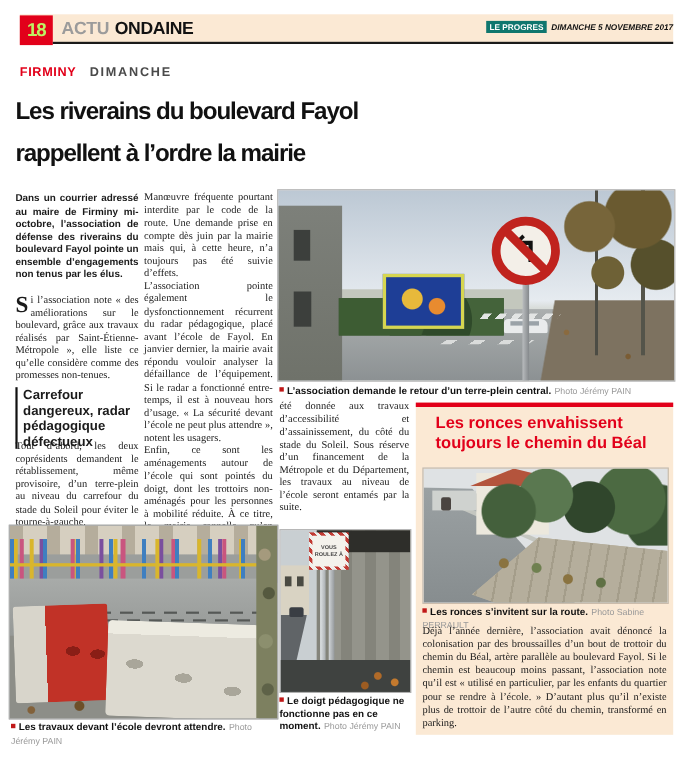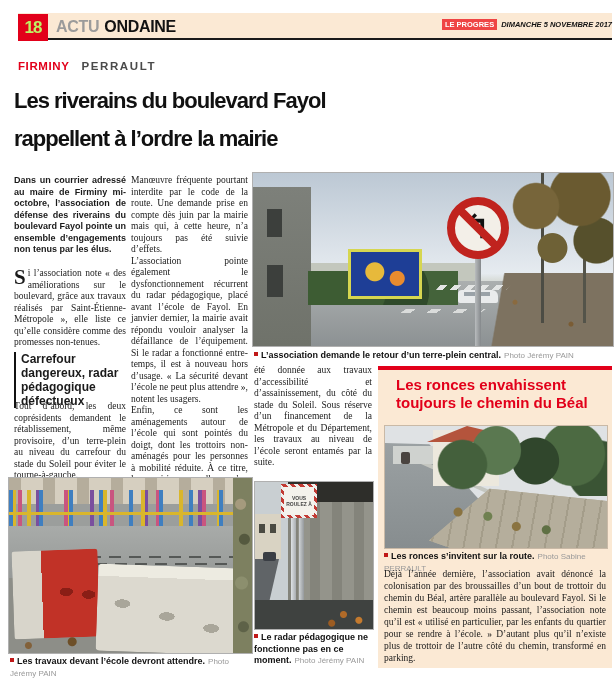--- a/index.html
+++ b/index.html
@@ -8,21 +8,21 @@
   .abs{position:absolute;}
 
   
   .band{left:18px;top:13px;width:594px;height:27px;background:#fbe9d4;}
   .pagenum{left:18px;top:14px;width:30px;height:27px;background:#e2001a;color:#bef264;
            font-weight:bold;font-size:17px;display:flex;align-items:center;justify-content:center;letter-spacing:-1px;}
   .sectionline{left:56px;top:18px;font-size:16px;font-weight:bold;letter-spacing:-0.3px;white-space:nowrap;}
   .sec-grey{color:#9b9b9b;margin-right:5px;}
   .sec-black{color:#121212;}
   .mastrow{top:20px;right:3px;left:auto;white-space:nowrap;font-size:7.5px;font-weight:bold;}
-  .mastbadge{background:#ef4444;color:#fff;padding:1px 3px;}
+  .mastbadge{background:#0f766e;color:#fff;padding:1px 3px;}
   .mastdate{color:#121212;margin-left:4px;font-style:italic;}
   .headrule{left:48px;top:38px;width:564px;height:2px;background:#1a1a1a;}
 
   
   .kicker{left:18px;top:60px;font-size:11.5px;font-weight:bold;white-space:nowrap;}
   .kick-loc{color:#e2001a;letter-spacing:0.6px;margin-top:16px;}
   .kick-topic{color:#4a4a4a;letter-spacing:1.6px;margin-left:12px;}
   .headline{left:14px;width:595px;font-size:22px;line-height:37px;font-weight:bold;
             letter-spacing:-1px;color:#111;white-space:nowrap;}
   .hl1{top:82px;} .hl2{top:120px;}
@@ -194,21 +194,21 @@
   <div class="abs pagenum">18</div>
   <div class="abs sectionline">
     <span class="sec-grey">ACTU</span><span class="sec-black">ONDAINE</span>
   </div>
   <div class="abs mastrow">
     <span class="mastbadge">LE PROGRES</span><span class="mastdate">DIMANCHE 5 NOVEMBRE 2017</span>
   </div>
   <div class="abs headrule"></div>
 
   <div class="abs kicker">
-    <span class="kick-loc">FIRMINY</span><span class="kick-topic">PERRAULT</span>
+    <span class="kick-loc">FIRMINY</span><span class="kick-topic">DIMANCHE</span>
   </div>
 
   <div class="abs headline hl1">Les riverains du boulevard Fayol</div>
   <div class="abs headline hl2">rappellent à l’ordre la mairie</div>
 
   <div class="abs lead col">Dans un courrier adressé au maire de Firminy mi-octobre, l’association de défense des riverains du boulevard Fayol pointe un ensemble d’engagements non tenus par les élus.</div>
   <div class="abs intro serif col">
     <span class="dropcap">S</span><span>i l’association note « des améliorations sur le boulevard, grâce aux travaux réalisés par Saint-Étienne-Métropole », elle liste ce qu’elle considère comme des promesses non-tenues.</span>
   </div>
   <div class="abs subhead">Carrefour dangereux, radar pédagogique défectueux</div>
@@ -264,21 +264,21 @@
     <div class="abs mid-road"></div>
     <div class="abs mid-car"></div>
     <div class="abs mid-pole1"></div>
     <div class="abs mid-pole2"></div>
     <div class="abs mid-sign">
       <div class="mid-sign-inner">VOUS ROULEZ À</div>
     </div>
     <div class="abs mid-bottom"></div>
   </div>
   <div class="abs cap cap-radar">
-    <span class="bullet"></span><span>Le radar pédagogique ne fonctionne pas en ce moment.</span><span class="credit">Photo Jérémy PAIN</span>
+    <span class="bullet"></span><span>Le doigt pédagogique ne fonctionne pas en ce moment.</span><span class="credit">Photo Jérémy PAIN</span>
   </div>
 
   <div class="abs subbox">
     <div class="abs subbar"></div>
     <div class="abs subhl shl1">Les ronces envahissent</div>
     <div class="abs subhl shl2">toujours le chemin du Béal</div>
   </div>
   <div class="abs photo ph-rp">
     <div class="abs rp-road"></div>
     <div class="abs rp-gutter"></div>

